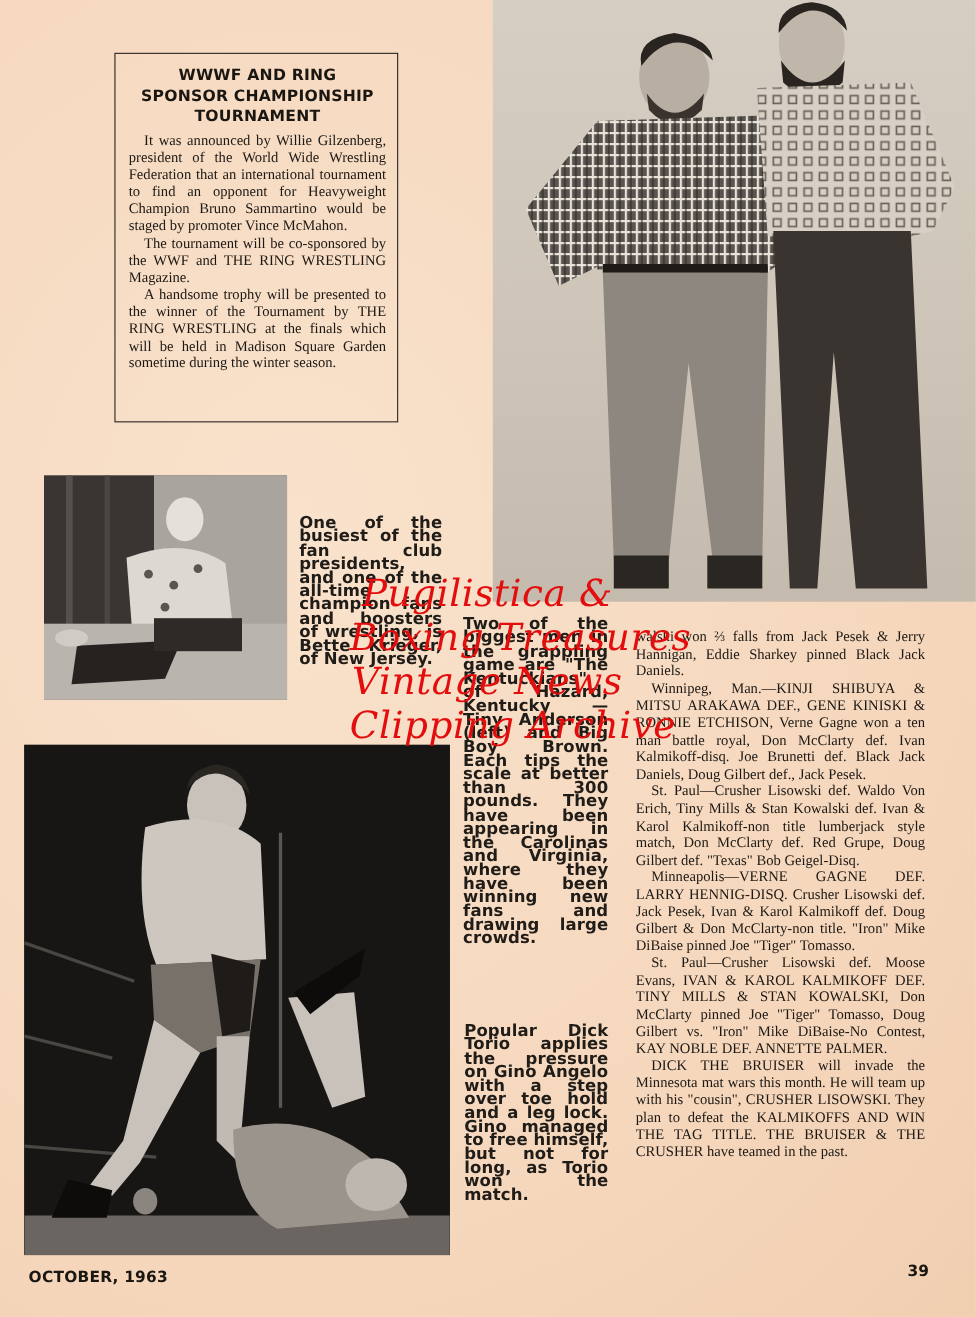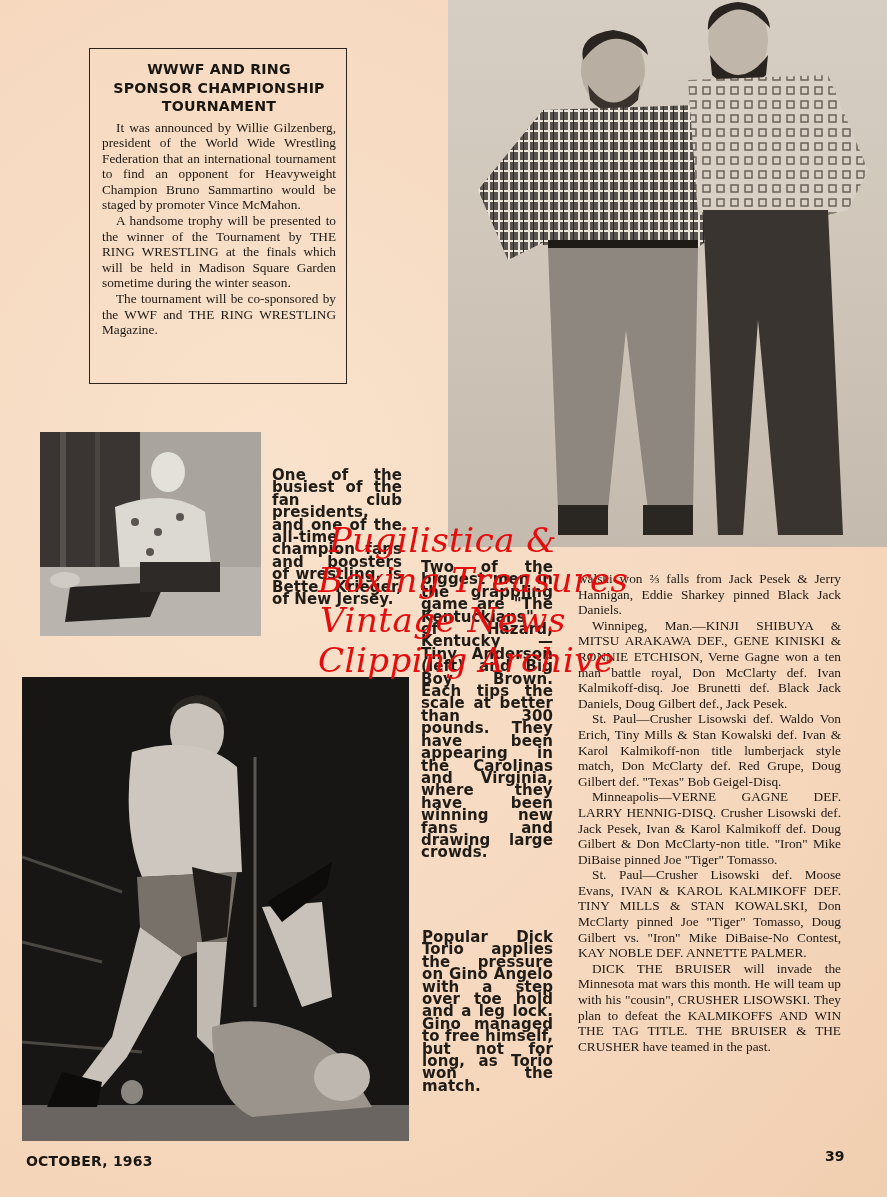--- a/index.html
+++ b/index.html
@@ -7,21 +7,21 @@
     width: 887px; height: 1197px; position: relative; overflow: hidden;
     background: #f7dcc2;
     background-image: radial-gradient(ellipse at 30% 40%, #f9e2cc 0%, #f5d6bb 70%, #f0ceb0 100%);
     font-family: "Liberation Serif", serif;
     color: #1c1814;
   }
   .abs { position: absolute; }
 
   
   .box {
-    left: 89px; top: 48px; width: 258px; height: 336px;
+    left: 104px; top: 48px; width: 258px; height: 336px;
     border: 1.5px solid #2a2420; box-sizing: border-box;
     padding: 11px 10px 8px 12px;
   }
   .box-title {
     font-family: "DejaVu Sans", sans-serif; font-weight: bold;
     font-size: 14.2px; line-height: 18.5px; text-align: center;
     letter-spacing: 0.2px; margin-bottom: 4px; color: #1a1612;
   }
   .box p, .col p {
     margin: 0; text-indent: 14px; text-align: justify;
@@ -64,22 +64,22 @@
 </head>
 <body>
 
 <div class="abs box">
   <div class="box-title">
     <div>WWWF AND RING</div>
     <div>SPONSOR CHAMPIONSHIP</div>
     <div>TOURNAMENT</div>
   </div>
   <p>It was announced by Willie Gilzenberg, president of the World Wide Wrestling Federation that an international tournament to find an opponent for Heavyweight Champion Bruno Sammartino would be staged by promoter Vince McMahon.</p>
+  <p>The tournament will be co-sponsored by the WWF and THE RING WRESTLING Magazine.</p>
   <p>A handsome trophy will be presented to the winner of the Tournament by THE RING WRESTLING at the finals which will be held in Madison Square Garden sometime during the winter season.</p>
-  <p>The tournament will be co-sponsored by the WWF and THE RING WRESTLING Magazine.</p>
 </div>
 
 <div class="abs photo photo-men" title="Two bearded men in plaid shirts and jeans standing side by side">
   <svg width="439" height="547" viewBox="0 0 439 547">
     <defs>
       <pattern id="plaidA" width="10" height="10" patternUnits="userSpaceOnUse">
         <rect width="10" height="10" fill="#5a5450"></rect>
         <rect x="0" y="0" width="10" height="2" fill="#e8e2d8"></rect>
         <rect x="0" y="0" width="2" height="10" fill="#e8e2d8"></rect>
         <rect x="5" y="0" width="1" height="10" fill="#2a2622"></rect>

